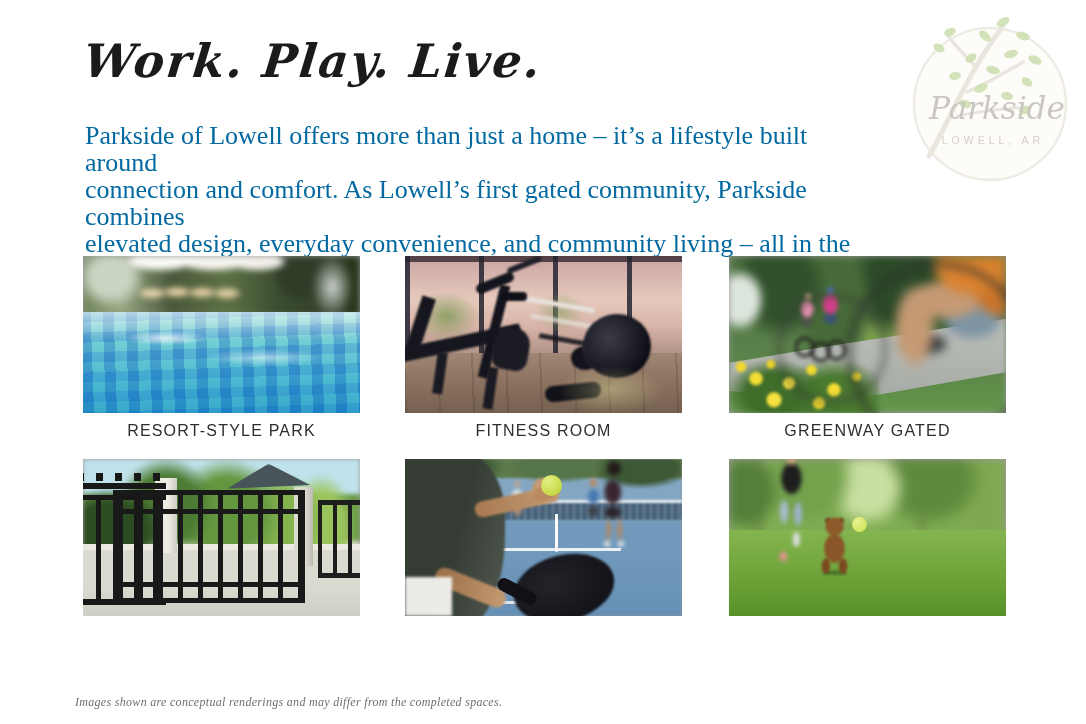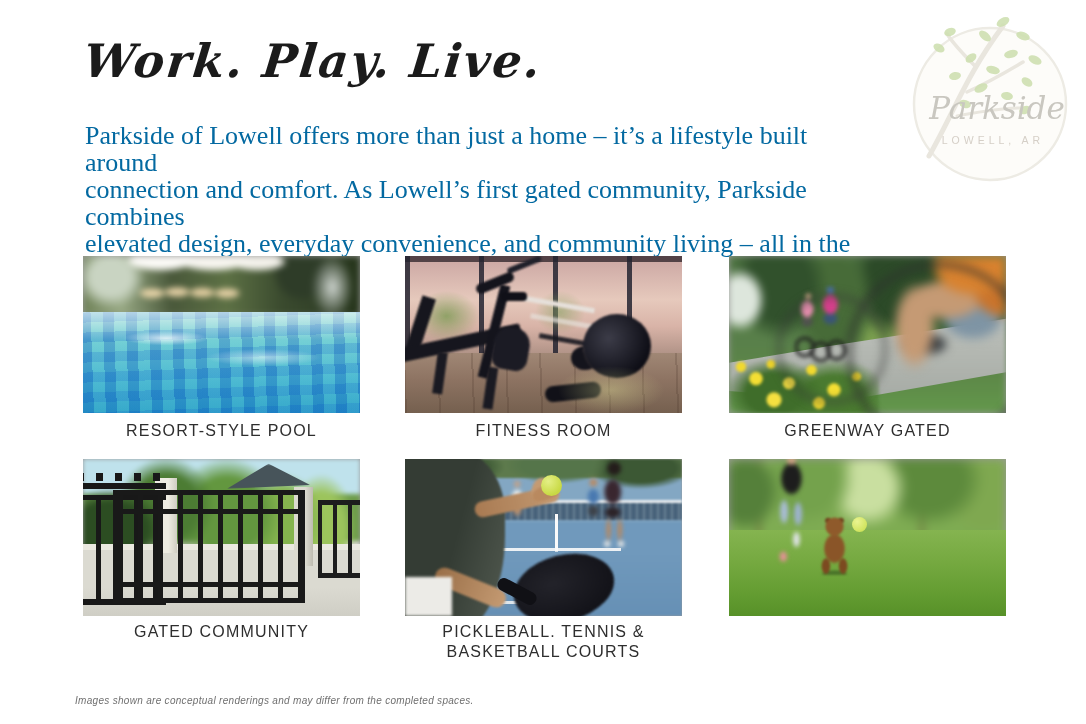--- a/index.html
+++ b/index.html
@@ -18,22 +18,22 @@
 
   
   .ph{position:absolute;width:277px;height:157px;overflow:hidden;background:#9a9a9a;}
   .ph>div{position:absolute;}
   .c1{left:83px}.c2{left:405px}.c3{left:729px}
   .r1{top:256px}.r2{top:459px}
   .cap{position:absolute;width:277px;text-align:center;font-family:"Liberation Sans", sans-serif;
        font-size:16px;line-height:20px;letter-spacing:1.2px;color:#2e2e2e;white-space:pre-line;}
   .ct1{top:421px}.ct2{top:622px}
 
-  .disclaimer{position:absolute;left:75px;top:695px;margin:0;font-family:Liberation Sans, sans-serif;
-       font-style:italic;font-size:10px;letter-spacing:0.3px;color:#6f6f6f;}
+  .disclaimer{position:absolute;left:75px;top:695px;margin:0;font-family:Liberation Serif, serif;
+       font-style:italic;font-size:12px;letter-spacing:0.3px;color:#6f6f6f;}
 
   
   .pool-top{inset:0 0 auto 0;height:60px;filter:blur(3px);
     background:
       radial-gradient(ellipse 48px 14px at 28% 8%, #fbfaf6 60%, transparent 72%),
       radial-gradient(ellipse 55px 16px at 47% 6%, #f7f5ef 60%, transparent 72%),
       radial-gradient(ellipse 40px 12px at 63% 10%, #f3f1ea 60%, transparent 74%),
       radial-gradient(ellipse 16px 6px at 25% 62%, #e9d5a9 70%, transparent 82%),
       radial-gradient(ellipse 16px 6px at 34% 60%, #e7d2a6 70%, transparent 82%),
       radial-gradient(ellipse 16px 6px at 43% 61%, #e4cfa2 70%, transparent 82%),
@@ -319,21 +319,21 @@
   <div class="ph c3 r1">
     <div class="grn-bg"></div>
     <div class="grn-path"></div>
     <div class="grn-flowers"></div>
     <div class="grn-riders"></div>
     <div class="grn-fg"></div>
     <div class="grn-wheel"></div>
     <div class="grn-wheel2"></div>
   </div>
 
-  <div class="cap c1 ct1">RESORT-STYLE POOL</div>
+  <div class="cap c1 ct1">RESORT-STYLE PARK</div>
   <div class="cap c2 ct1">FITNESS ROOM</div>
   <div class="cap c3 ct1">GREENWAY GATED</div>
 
   <div class="ph c1 r2">
     <div class="gate-bg"></div>
     <div class="gate-roof"></div>
     <div class="gate-wall"></div>
     <div class="gate-pillar p1"></div>
     <div class="gate-pillar p2"></div>
     <div class="gate-left"></div>
@@ -356,19 +356,16 @@
     <div class="pb-shorts"></div>
   </div>
   <div class="ph c3 r2">
     <div class="dogp-bg"></div>
     <div class="dogp-grass"></div>
     <div class="dogp-person"></div>
     <div class="dogp-pup"></div>
     <div class="dogp-ball"></div>
   </div>
 
-  <div class="cap c1 ct2">GATED COMMUNITY</div>
-  <div class="cap c2 ct2">PICKLEBALL. TENNIS &amp;
-BASKETBALL COURTS</div>
 
   <p class="disclaimer">Images shown are conceptual renderings and may differ from the completed spaces.</p>
 
 </div>
 
 </body></html>

